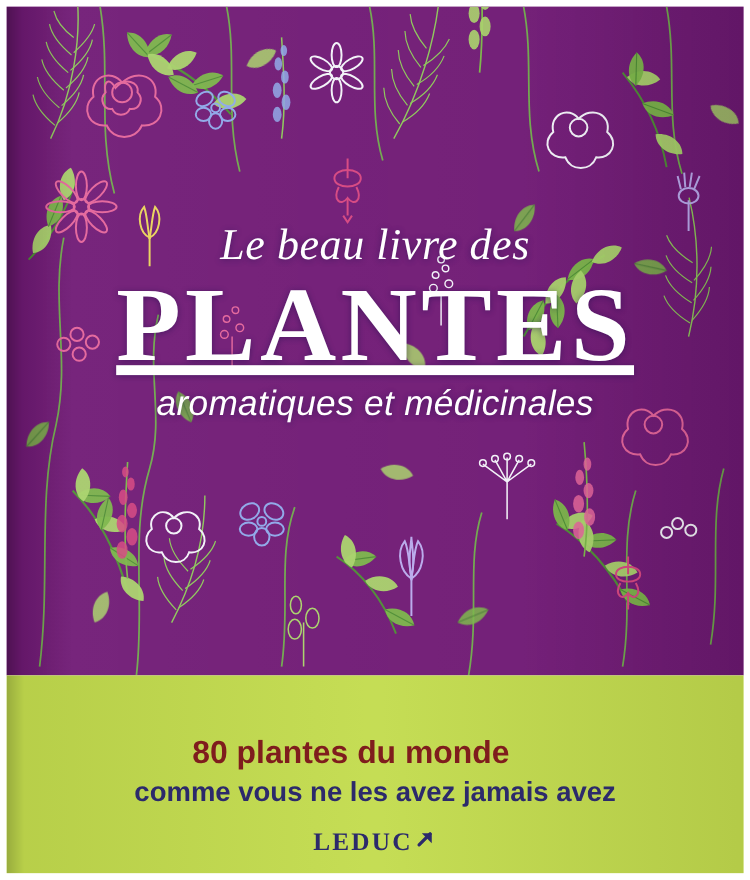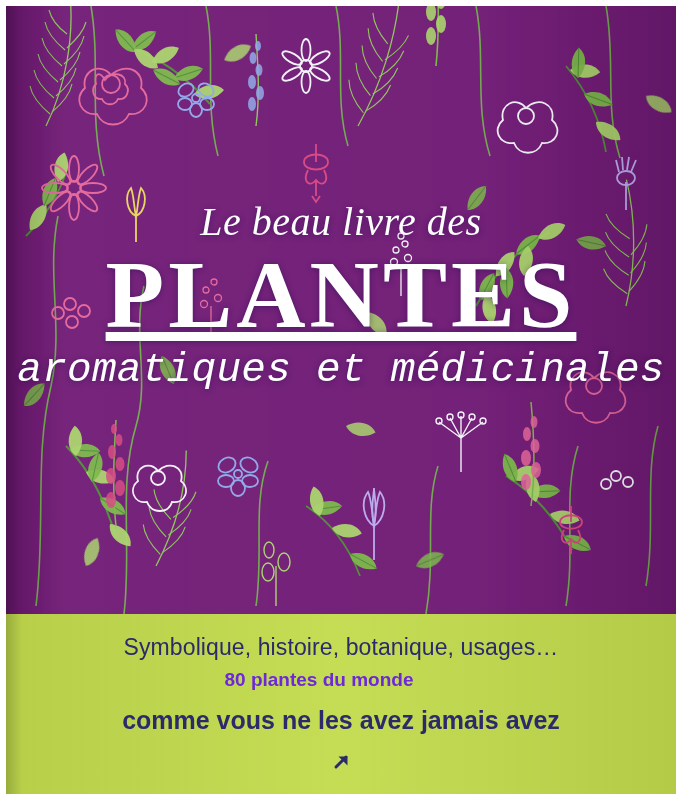--- a/index.html
+++ b/index.html
@@ -76,23 +76,23 @@
   #title-line-2 {
     font-family: "Liberation Serif", serif;
     font-weight: bold;
     font-size: 96px;
     line-height: 1.02;
     letter-spacing: 4px;
     margin: 0;
     text-decoration: underline;
   }
   #title-line-3 {
-    font-family: Liberation Mono, monospace;
+    font-family: Liberation Sans, sans-serif;
     font-style: italic;
-    font-size: 41px;
+    font-size: 32px;
     line-height: 1;
     letter-spacing: 0.3px;
     margin-top: 6px;
   }
 
   
   #green-band {
     position: absolute;
     left: 6px;
     top: 614px;
@@ -118,23 +118,23 @@
     text-align: center;
     font-size: 23px;
     color: #2c2a6b;
     letter-spacing: 0.1px;
   }
   #subtitle-2 {
     position: absolute;
     left: 0; top: 55px;
     width: 626px;
     text-align: center;
-    font-size: 19px;
+    font-size: 29px;
     font-weight: bold;
-    color: #6d28d9;
+    color: #7f1d1d;
   }
   #subtitle-3 {
     position: absolute;
     left: 0; top: 92px;
     width: 670px;
     text-align: center;
     font-size: 25px;
     font-weight: bold;
     color: #2c2a6b;
   }
@@ -635,26 +635,25 @@
 
     <div id="title-block">
       <div id="title-line-1">Le beau livre des</div>
       <div id="title-line-2">PLANTES</div>
       <div id="title-line-3">aromatiques et médicinales</div>
     </div>
   </div>
 
   <div id="green-band">
     <div id="band-shade"></div>
-    <div id="subtitle-1">Symbolique, histoire, botanique, usages…</div>
     <div id="subtitle-2">80 plantes du monde</div>
     <div id="subtitle-3">comme vous ne les avez jamais avez</div>
 
     <div id="publisher">
-      <span id="publisher-arrow">
+      <span id="publisher-name">LEDUC</span><span id="publisher-arrow">
         <svg width="20" height="20" viewBox="0 0 20 20" aria-hidden="true">
           <path d="M4 14 L14 4" stroke="#2c2a6b" stroke-width="3" stroke-linecap="round" fill="none"></path>
           <path d="M6.5 3.5 L15.5 3.5 L15.5 12.5 Z" fill="#2c2a6b"></path>
         </svg>
       </span>
     </div>
   </div>
 
   <div id="bottom-edge"></div>
 </div>

